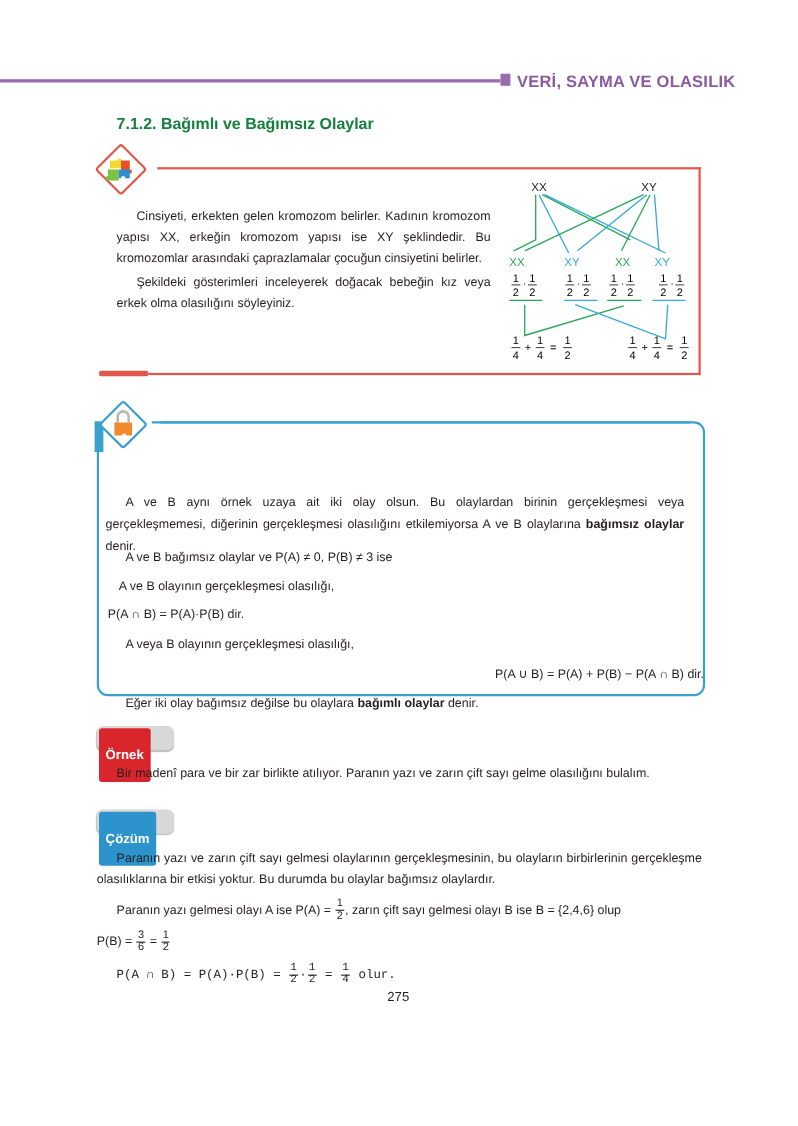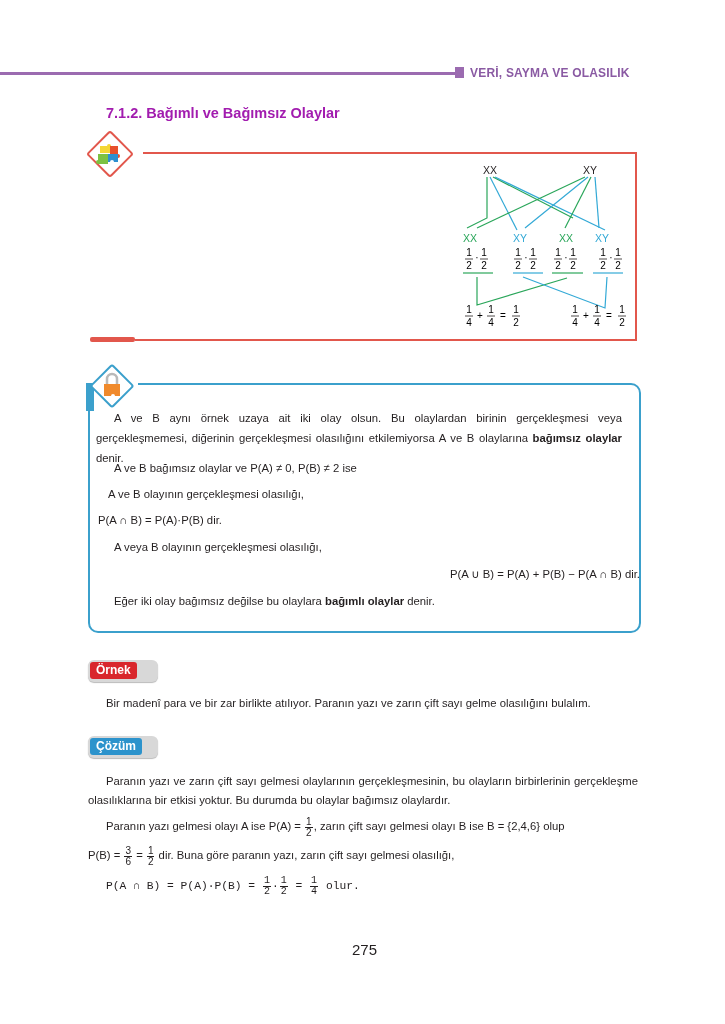--- a/index.html
+++ b/index.html
@@ -1,22 +1,22 @@
 <!DOCTYPE html>
 <html><head>
 <meta charset="utf-8">
 <style>
   html, body { margin:0; padding:0; background:#fff; }
   body { width:725px; height:1024px; position:relative; overflow:hidden;
          font-family:"Liberation Sans", sans-serif; color:#231f20; font-size:11.3px; }
   .abs { position:absolute; }
   .header-line { left:0; top:72px; width:455px; height:3px; background:#9b6bb0; }
   .header-sq { left:455px; top:67px; width:9px; height:11px; background:#9b6bb0; }
-  .header-title { left:470px; top:66px; font-weight:bold; font-size:12px; color:#8a5aa3; letter-spacing:0.2px; }
-  .section-title { left:106px; top:105px; font-weight:bold; font-size:14.5px; color:#a21caf; }
+  .header-title { left:470px; top:66px; font-weight:bold; font-size:15px; color:#8a5aa3; letter-spacing:0.2px; }
+  .section-title { left:106px; top:105px; font-weight:bold; font-size:14.5px; color:#15803d; }
 
   
   .red-top { left:143px; top:152px; width:494px; height:2px; background:#e2574c; }
   .red-right { left:635px; top:152px; width:2px; height:189px; background:#e2574c; }
   .red-bottom { left:135px; top:339px; width:502px; height:2px; background:#e2574c; }
   .red-tab { left:90px; top:337px; width:45px; height:5px; background:#e2574c; border-radius:2px; }
   .puzzle-diamond { left:93px; top:137px; width:30px; height:30px; transform:rotate(45deg);
                     border:2px solid #e2574c; background:#fff; border-radius:3px; }
   .puzzle-svg { left:88px; top:132px; }
 
@@ -29,32 +29,32 @@
   .dtext { font-family:"Liberation Sans", sans-serif; font-size:10.5px; }
 
   
   .blue-box { left:88px; top:383px; width:549px; height:246px; border:2px solid #3ba0cc; border-radius:10px; border-top-left-radius:0; }
   .blue-box-mask { left:86px; top:378px; width:60px; height:30px; background:#fff; }
   .blue-tab { left:86px; top:383px; width:8px; height:28px; background:#3ba0cc; }
   .blue-diamond { left:96px; top:370px; width:28px; height:28px; transform:rotate(45deg); border:2px solid #3ba0cc; background:#fff; border-radius:3px; }
   .lock-svg { left:92px; top:366px; }
   .blue-top-line { left:138px; top:383px; width:489px; height:2px; background:#3ba0cc; }
 
-  .b-text { position:absolute; left:96px; width:526px; line-height:20px; }
+  .b-text { position:absolute; left:96px; width:526px; line-height:20px;margin-top:39px; }
 
   .badge { position:absolute; left:88px; height:22px; width:70px; border-radius:6px; background:#d8d8d8; box-shadow:0 1px 1px #bbb; }
-  .badge-inner { position:absolute; left:2px; top:2px; height:17px; padding:0 6px; border-radius:3px; color:#fff; font-weight:bold; font-size:12px; line-height:17px; }
+  .badge-inner { position:absolute; left:2px; top:2px; height:17px; padding:16px 6px; border-radius:3px; color:#fff; font-weight:bold; font-size:12px; line-height:17px; }
   .ornek .badge-inner { background:#d9262c; }
   .cozum .badge-inner { background:#2c93cc; }
 
   .frac { display:inline-block; vertical-align:middle; text-align:center; font-size:10px; line-height:10px; margin:0 1px; }
   .frac .n { display:block; border-bottom:1px solid #231f20; padding:0 1px; }
   .frac .d { display:block; }
 
-  .page-num { left:352px; top:941px; font-size:15px; }
+  .page-num { left:352px; top:899px; font-size:12px; }
 </style>
 </head>
 <body>
 
 <div class="abs header-line"></div>
 <div class="abs header-sq"></div>
 <div class="abs header-title">VERİ, SAYMA VE OLASILIK</div>
 <div class="abs section-title">7.1.2. Bağımlı ve Bağımsız Olaylar</div>
 
 <div class="abs red-top"></div>
@@ -63,20 +63,22 @@
 <div class="abs red-tab"></div>
 <div class="abs puzzle-diamond"></div>
 <svg class="abs puzzle-svg" width="42" height="42" viewBox="0 0 42 42">
   <path d="M12 14 h7 a2 2 0 1 1 4 0 h-1 v7 h-10z" fill="#f4d635"></path>
   <path d="M22 14 h8 v8 a2 2 0 1 1 0 4 h-8z" fill="#e8502c"></path>
   <path d="M10 22 h10 v10 h-10 a2 2 0 1 1 0 -4z" fill="#7cc142"></path>
   <path d="M20 22 h10 v8 h-4 a2 2 0 1 0 -4 0 h-2z" fill="#2d8fd0"></path>
 </svg>
 
 <div class="para p1">
+  <span class="indent">Cinsiyeti, erkekten gelen kromozom belirler. Kadının kromozom yapısı XX, erkeğin kromozom yapısı ise XY şeklindedir. Bu kromozomlar arasındaki çaprazlamalar çocuğun cinsiyetini belirler.</span>
+  <span class="indent" style="margin-top:3px">Şekildeki gösterimleri inceleyerek doğacak bebeğin kız veya erkek olma olasılığını söyleyiniz.</span>
 </div>
 
 <svg class="abs diagram" width="180" height="170" viewBox="0 0 180 170">
   <g fill="none" stroke-width="1.2">
 
     <path d="M32 17 L32 58 L12 68" stroke="#2aa65a"></path>
     <path d="M35 17 L62 70" stroke="#33a9d6"></path>
     <path d="M38 17 L118 58" stroke="#2aa65a"></path>
     <path d="M40 17 L150 70" stroke="#33a9d6"></path>
 
@@ -161,21 +163,21 @@
 <div class="abs blue-tab"></div>
 <div class="abs blue-diamond"></div>
 <svg class="abs lock-svg" width="40" height="40" viewBox="0 0 40 40">
   <path d="M15 18 v-5 a5 5 0 0 1 10 0 v5" fill="none" stroke="#b9b9b9" stroke-width="2.5"></path>
   <path d="M12 18 h16 v12 h-5 a2 2 0 1 0 -4 0 h-7z" fill="#f08a2c"></path>
 </svg>
 
 <div class="b-text" style="top:408px; text-align:justify;">
   <span style="display:inline-block;width:18px"></span><span>A ve B aynı örnek uzaya ait iki olay olsun. Bu olaylardan birinin gerçekleşmesi veya gerçekleşmemesi, diğerinin gerçekleşmesi olasılığını etkilemiyorsa A ve B olaylarına </span><b>bağımsız olaylar</b><span> denir.</span>
 </div>
-<div class="b-text" style="top:458px; left:114px;">A ve B bağımsız olaylar ve P(A) ≠ 0, P(B) ≠ 2 ise</div>
+<div class="b-text" style="top:458px; left:114px;">A ve B bağımsız olaylar ve P(A) ≠ 0, P(B) ≠ 3 ise</div>
 <div class="b-text" style="top:484px; left:108px;">A ve B olayının gerçekleşmesi olasılığı,</div>
 <div class="b-text" style="top:510px; left:98px;">P(A ∩ B) = P(A)·P(B) dir.</div>
 <div class="b-text" style="top:537px; left:114px;">A veya B olayının gerçekleşmesi olasılığı,</div>
 <div class="b-text" style="top:564px; left:114px;text-align:right;">P(A ∪ B) = P(A) + P(B) − P(A ∩ B) dir.</div>
 <div class="b-text" style="top:591px; left:114px;">
   <span>Eğer iki olay bağımsız değilse bu olaylara </span><b>bağımlı olaylar</b><span> denir.</span>
 </div>
 
 <div class="badge ornek" style="top:660px;">
   <span class="badge-inner">Örnek</span>
@@ -186,19 +188,19 @@
   <span class="badge-inner">Çözüm</span>
 </div>
 
 <div class="para" style="left:88px; top:772px; width:550px;">
   <span class="indent">Paranın yazı ve zarın çift sayı gelmesi olaylarının gerçekleşmesinin, bu olayların birbirlerinin gerçekleşme olasılıklarına bir etkisi yoktur. Bu durumda bu olaylar bağımsız olaylardır.</span>
 </div>
 <div class="abs" style="left:106px; top:817px; width:532px; white-space:nowrap;">
   <span>Paranın yazı gelmesi olayı A ise P(A) = </span><span class="frac"><span class="n">1</span><span class="d">2</span></span><span>, zarın çift sayı gelmesi olayı B ise B = {2,4,6} olup</span>
 </div>
 <div class="abs" style="left:88px; top:846px; white-space:nowrap;">
-  <span>P(B) = </span><span class="frac"><span class="n">3</span><span class="d">6</span></span><span> = </span><span class="frac"><span class="n">1</span><span class="d">2</span></span><span> dir. Buna göre paranın yazı, zarın çift sayı gelmesi olasılığı,</span>
+  <span>P(B) = </span><span class="frac"><span class="n">3</span><span class="d">6</span></span><span> = </span><span class="frac"><span class="n">1</span><span class="d">2</span></span>
 </div>
 <div class="abs" style="left:106px; top:876px; white-space:nowrap;font-family:Liberation Mono, monospace;">
   <span>P(A ∩ B) = P(A)·P(B) = </span><span class="frac"><span class="n">1</span><span class="d">2</span></span>·<span class="frac"><span class="n">1</span><span class="d">2</span></span><span> = </span><span class="frac"><span class="n">1</span><span class="d">4</span></span><span> olur.</span>
 </div>
 
 <div class="abs page-num">275</div>
 
 </body></html>

